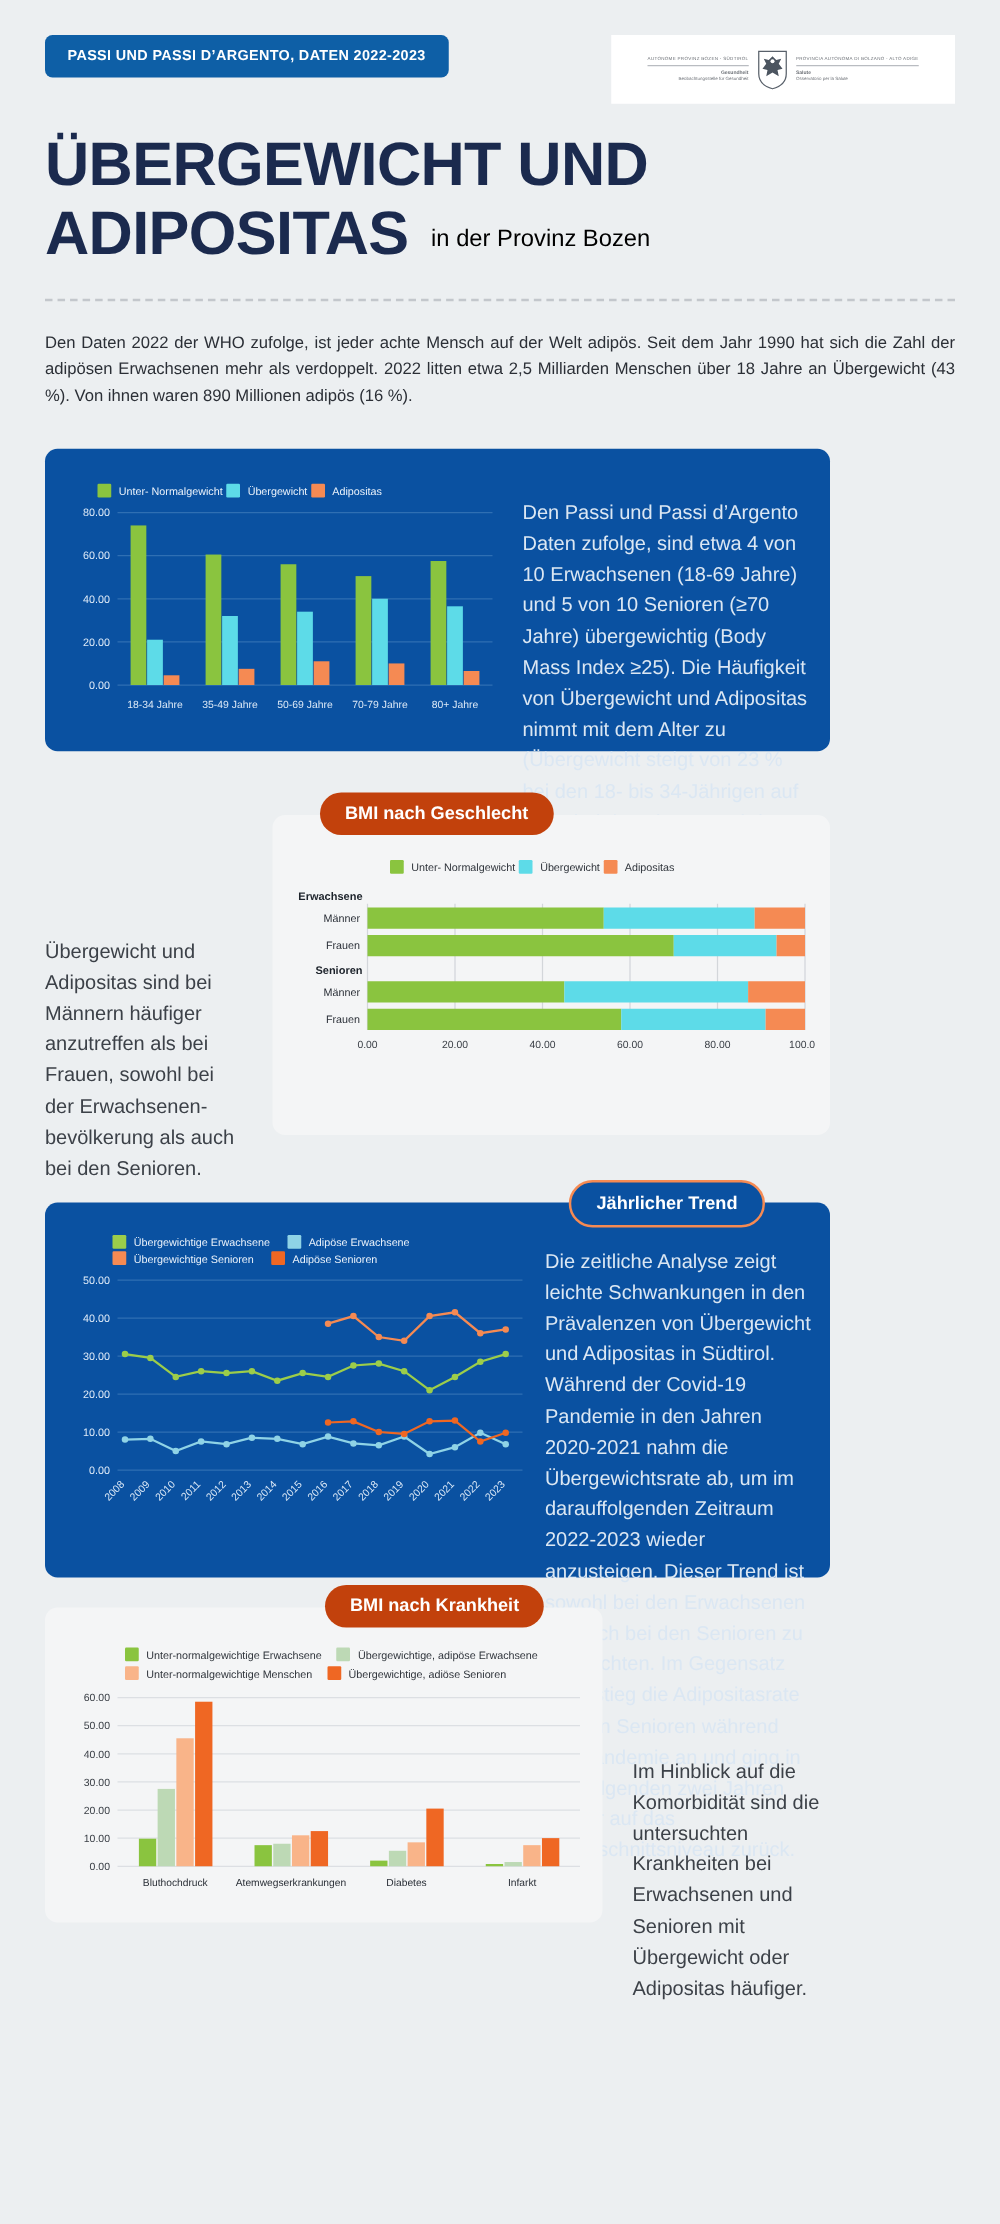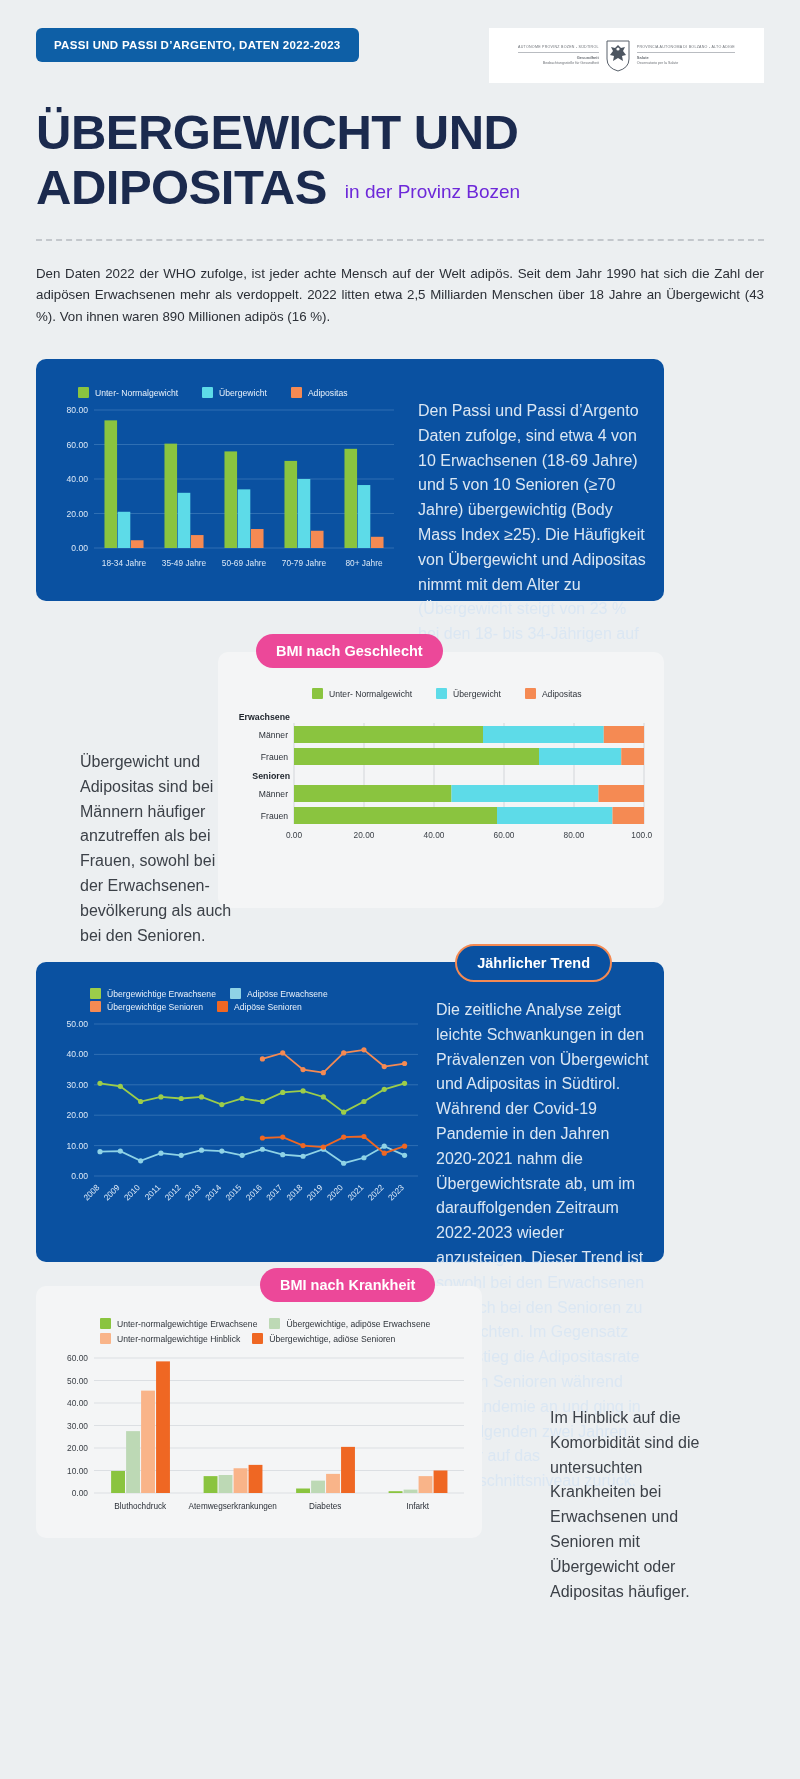--- a/index.html
+++ b/index.html
@@ -29,51 +29,51 @@
   .logo-side .mid { font-weight: bold; font-size: 4px; }
   .logo-eagle { width: 26px; height: 34px; flex: 0 0 auto; }
   .rule-thin { height: 1px; background: #b9bcc1; margin: 1px 0 2px 0; }
 
   .title-wrap { padding: 22px 36px 0 36px; }
   h1.big {
     font-size: 49px; font-weight: bold; letter-spacing: -.5px;
     line-height: 1.12; color: #1b2a4e;
   }
   .title-row2 { display: flex; align-items: flex-end; gap: 18px; }
-  .subtitle { font-size: 19px; color: #6d28d9; padding-bottom: 12px; white-space: nowrap; }
+  .subtitle { font-size: 19px; color: #000000; padding-bottom: 12px; white-space: nowrap; }
 
   .dashes { margin: 24px 36px 0 36px; border-top: 2px dashed #c3c7cc; }
 
   .intro {
     margin: 22px 36px 0 36px; font-size: 13.3px; line-height: 1.62;
     text-align: justify; color: #2b2f36;
   }
 
   
   .panel-blue { background: #0a51a1; border-radius: 10px; position: relative; }
   .panel-grey { background: #f4f5f6; border-radius: 10px; position: relative; }
 
   .pill {
     position: absolute; font-weight: bold; font-size: 14.5px; color: #fff;
     padding: 9px 20px; border-radius: 20px; white-space: nowrap;
   }
   .pill.outline { background: #0a51a1; border: 2px solid #f58a53; }
-  .pill.solid  { background: #ec4899; }
+  .pill.solid  { background: #c2410c; }
 
   .side-note { font-size: 16px; line-height: 1.55; }
   .side-note.on-blue { color: #dbe7f3; }
-  .side-note.on-grey { color: #3c4148; margin-left: 44px; }
+  .side-note.on-grey { color: #3c4148; }
 
   
   #sec1 { position: absolute; left: 36px; top: 359px; width: 628px; height: 242px; }
   #sec1 .pill { right: 34px; top: -17px; }
   #sec1 .chart-area { position: absolute; left: 14px; top: 28px; width: 350px; height: 200px; }
   #sec1 .note { position: absolute; left: 382px; top: 40px; width: 228px; }
 
-  .legend { display: flex; gap: 24px; align-items: center; flex-wrap: wrap; }
+  .legend { display: flex; gap: 3px; align-items: center; flex-wrap: wrap; }
   .legend-item { display: flex; align-items: center; gap: 6px; font-size: 8.6px; }
   .swatch { width: 11px; height: 11px; border-radius: 1px; flex: 0 0 auto; }
   .legend.on-blue .legend-item { color: #eaf2fb; }
   .legend.on-grey .legend-item { color: #2f343b; }
 
   
   #sec2 { position: absolute; left: 218px; top: 652px; width: 446px; height: 256px; }
   #sec2 .pill { left: 38px; top: -18px; }
   #sec2 .note { position: absolute; left: -182px; top: 98px; width: 160px; }
 
@@ -345,21 +345,21 @@
       <div class="legend-item">
         <span class="swatch" style="background:#8ac43f"></span>
         <span>Unter-normalgewichtige Erwachsene</span>
       </div>
       <div class="legend-item">
         <span class="swatch" style="background:#bdd9b5"></span>
         <span>Übergewichtige, adipöse Erwachsene</span>
       </div>
       <div class="legend-item">
         <span class="swatch" style="background:#f9b489"></span>
-        <span>Unter-normalgewichtige Hinblick</span>
+        <span>Unter-normalgewichtige Menschen</span>
       </div>
       <div class="legend-item">
         <span class="swatch" style="background:#ef6723"></span>
         <span>Übergewichtige, adiöse Senioren</span>
       </div>
     </div>
     <svg id="svg-c4" width="424" height="165">
         <line x1="46" x2="416" y1="141" y2="141" stroke="#dcdfe3" stroke-width="1"></line>
         <text x="40" y="144" text-anchor="end" font-size="8.4" fill="#3a3f46">0.00</text>
         <line x1="46" x2="416" y1="118.5" y2="118.5" stroke="#dcdfe3" stroke-width="1"></line>

